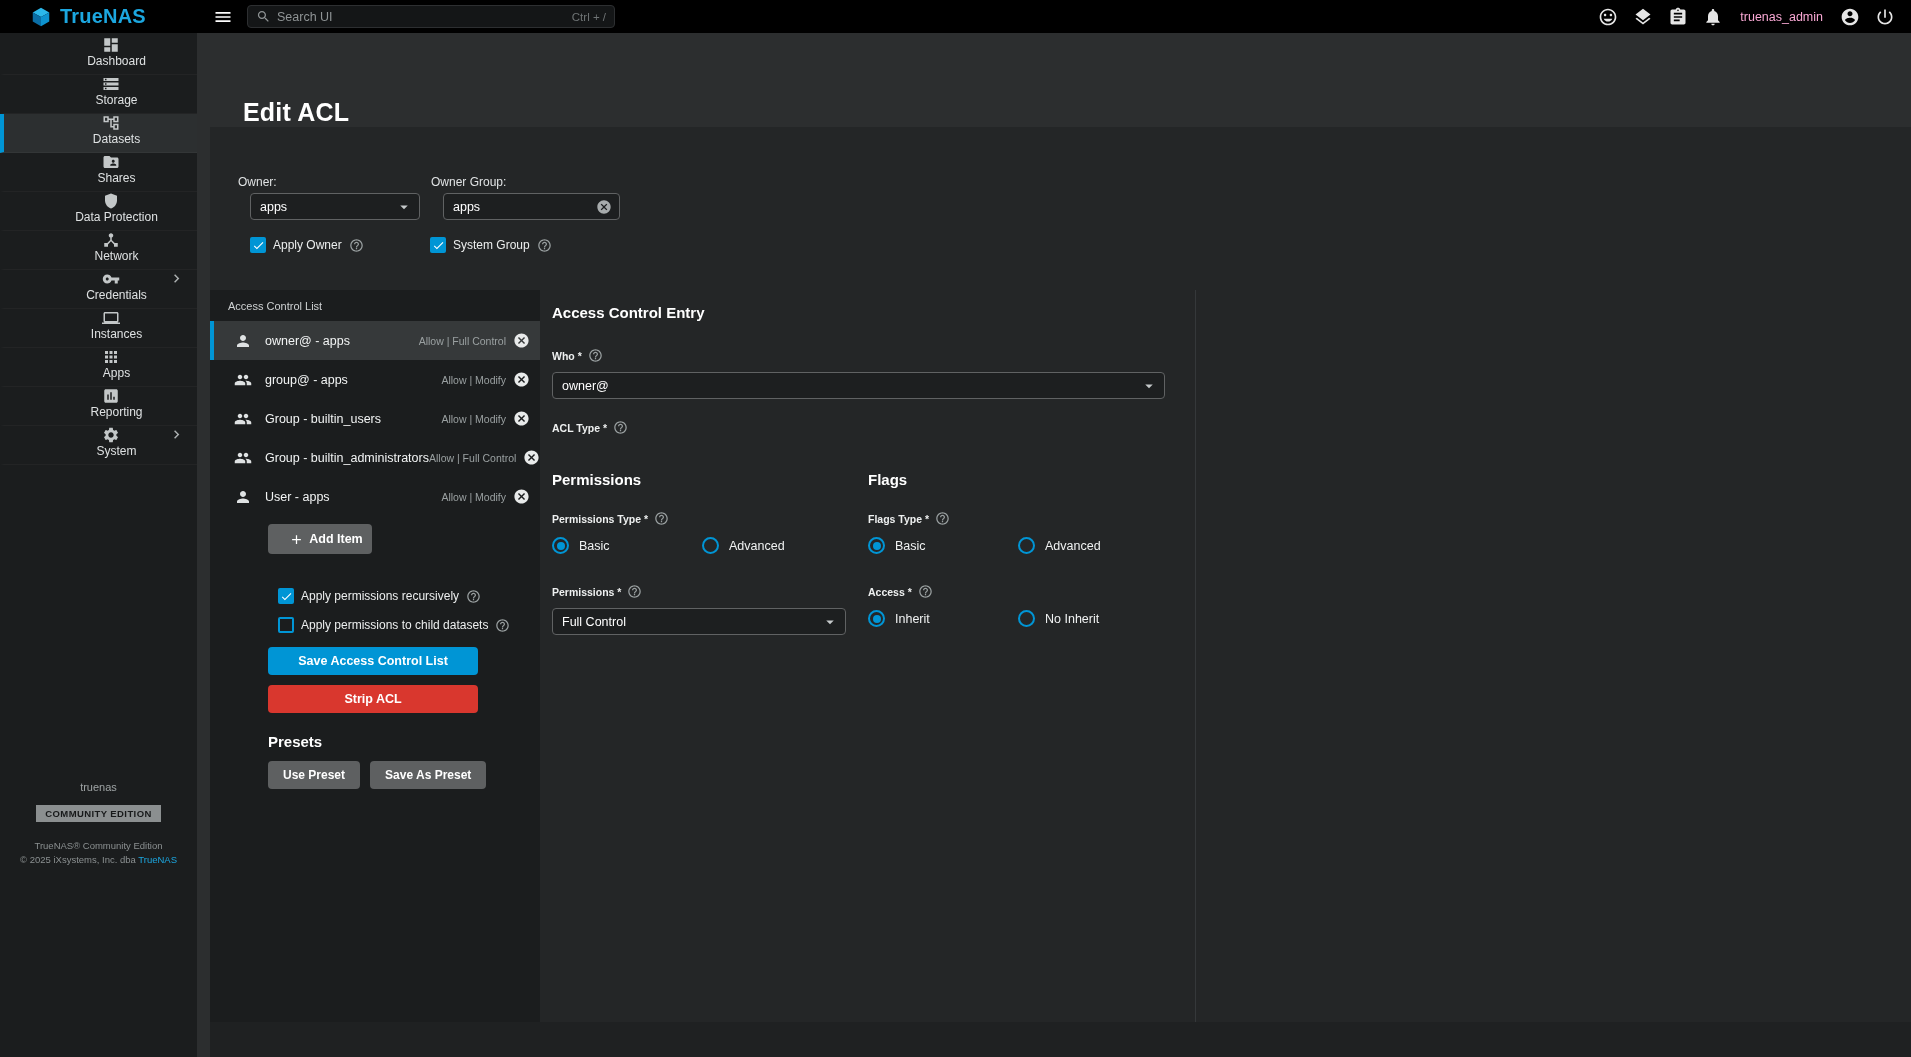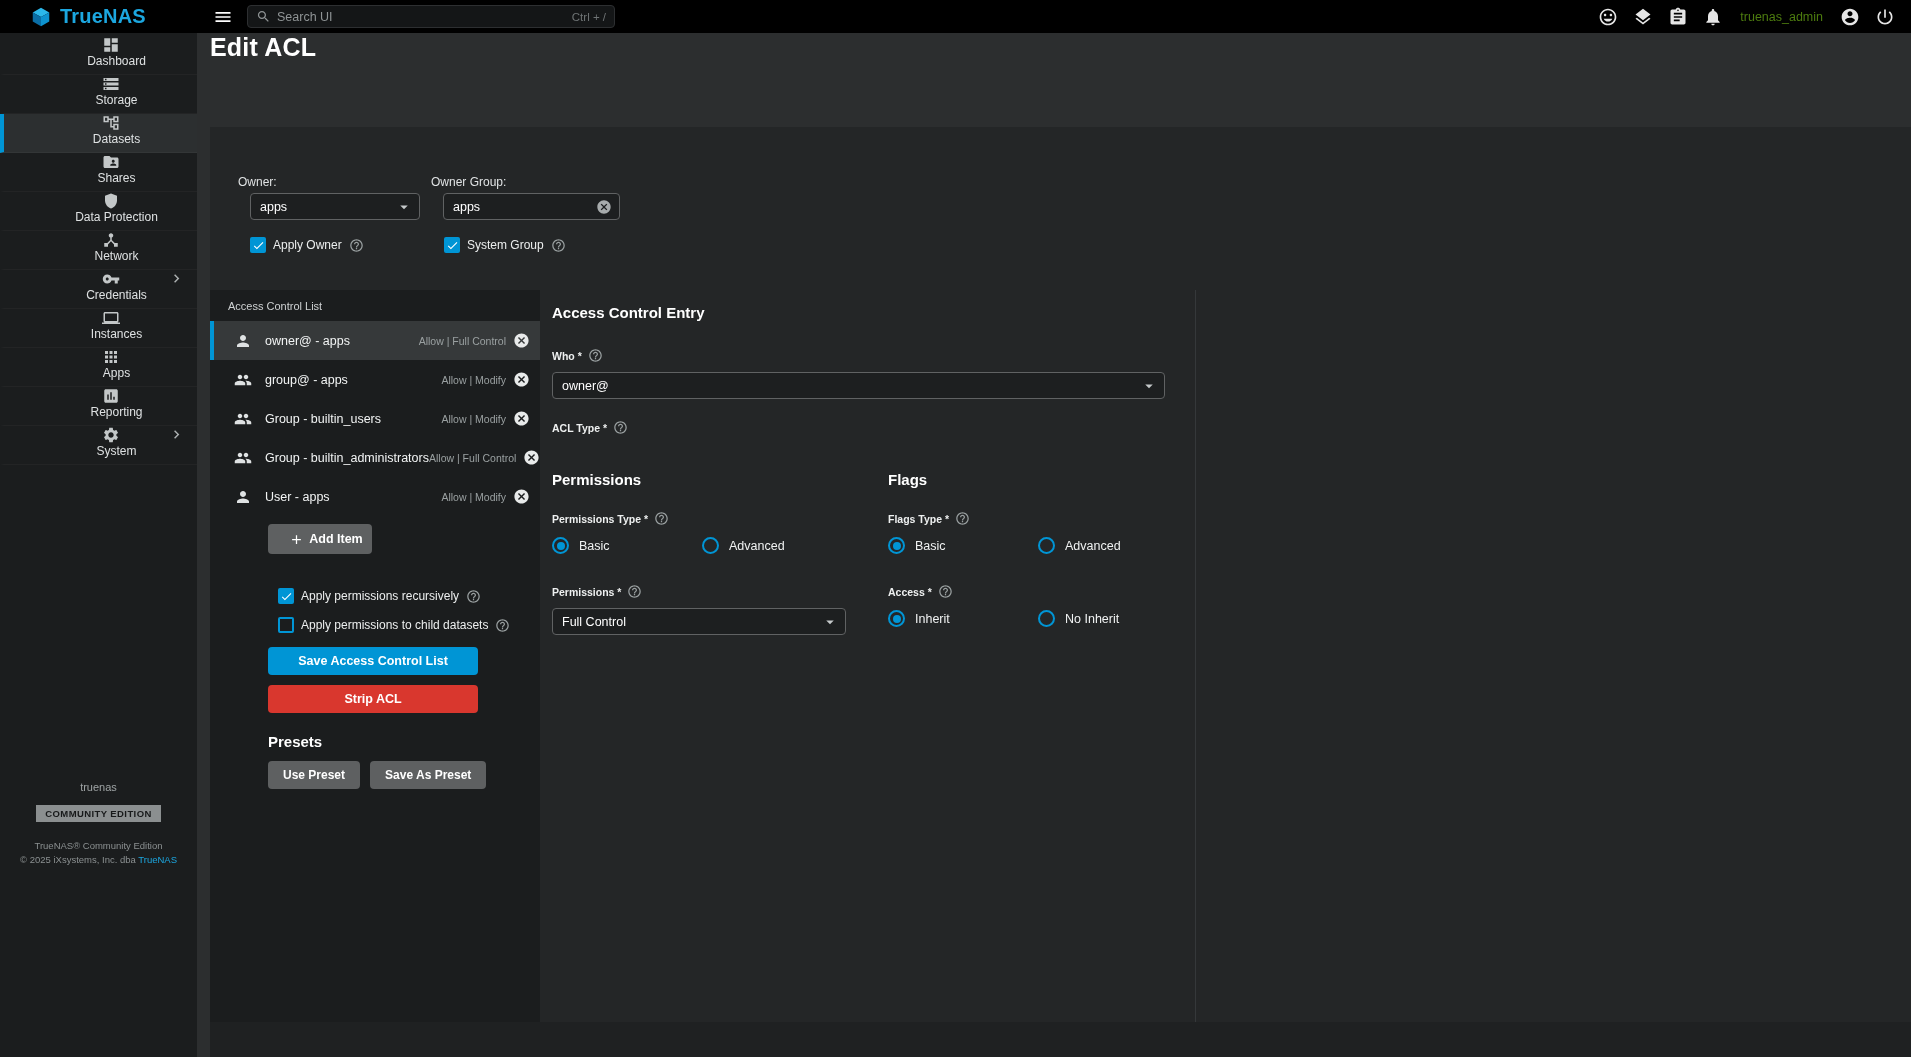--- a/index.html
+++ b/index.html
@@ -18,21 +18,21 @@
                 border:1px solid #2d2f31; border-radius:4px; display:flex; align-items:center;
                 padding:0 8px; gap:6px; }
   .search-box .s-icon { color:#8f9495; }
   .search-box input { flex:1; min-width:0; background:transparent; border:none; outline:none;
                       color:#ddd; font-size:12.5px; }
   .search-box input::placeholder { color:#8f9495; }
   .kbd-hint { color:#6f7475; font-size:11.5px; white-space:nowrap; }
   .topbar-spacer { flex:1; }
   .topbar-right { display:flex; align-items:center; gap:15px; padding-right:16px; }
   .tb-icon { width:20px; height:20px; color:#e6e6e6; cursor:pointer; }
-  .username { font-size:12.5px; color:#4d7c0f; margin:0 2px; white-space:nowrap; }
+  .username { font-size:12.5px; color:#f9a8d4; margin:0 2px; white-space:nowrap; }
 
   
   .sidebar { position:fixed; top:33px; left:0; width:197px; height:1024px; background:#1b1d1e; z-index:10; }
   .nav-list { padding-top:3px; }
   .nav-item { height:39px; display:flex; align-items:center; padding-left:21px;
               border-left:4px solid transparent; border-bottom:1px solid rgba(255,255,255,.035);
               cursor:pointer; position:relative;flex-direction:column; }
   .nav-item.active { background:#2c2f30; border-left-color:#0095d5; }
   .nav-icon { width:18px; height:18px; color:#c3c7c8; flex:none; }
   .nav-label { margin-left:11px; font-size:12px; color:#dee1e2; white-space:nowrap; }
@@ -41,21 +41,21 @@
   .side-footer { position:absolute; top:748px; left:0; right:0; text-align:center; }
   .hostname { font-size:11px; color:#9fa4a5; }
   .edition-badge { display:inline-block; margin-top:12px; padding:3px 9px; background:#8b8f90;
                    color:#17191a; font-size:9.5px; font-weight:700; letter-spacing:.4px; }
   .product-line { margin-top:18px; font-size:9.5px; color:#8b9091; }
   .copyright { margin-top:3px; font-size:9.5px; color:#8b9091; }
   .copyright .b { color:#1ca7e0; }
 
   
   .main { position:absolute; top:33px; left:197px; width:1714px; height:1024px; background:#2c2e2f; }
-  .page-header { height:94px; display:flex; align-items:flex-start; padding-left:13px; }
+  .page-header { height:94px; display:flex; align-items:flex-end; padding-left:13px;margin-left:33px; }
   .page-title { color:#fff; font-size:25px; font-weight:700; letter-spacing:.2px; }
   .card { margin-left:13px; height:895px; background:#242627; display:flex; flex-direction:column; }
   .bottom-strip { margin-left:13px; height:35px; background:#1f2122; }
 
   
   .card-head { flex:none; height:163px; padding:40px 0 0 22px; }
   .head-row1 { display:flex; align-items:baseline; }
   .acl-editor-title { color:#fff; font-size:16px; font-weight:700; }
   .path-wrap { margin-left:84px; font-size:12px; color:#c9cccd; display:flex; gap:8px; }
   .path-value { color:#e4e6e7; }
@@ -66,21 +66,21 @@
             display:flex; align-items:center; padding:0 6px 0 9px; color:#fff; font-size:12.5px; cursor:pointer; }
   .select .sel-text { flex:1; white-space:nowrap; overflow:hidden; }
   .caret { width:18px; height:18px; color:#c6cacb; flex:none; }
   .owner-select { width:170px; }
   .owner-group-field { width:177px; height:27px; background:#1d1f20; border:1px solid #606263;
                        border-radius:4px; display:flex; align-items:center; padding:0 7px 0 9px; }
   .owner-group-field input { flex:1; min-width:0; background:transparent; border:none; outline:none;
                              color:#fff; font-size:12.5px; }
   .clear-icon { width:16px; height:16px; color:#a7abac; cursor:pointer; flex:none; }
   .head-checks { margin-left:18px; margin-top:17px; display:flex; }
-  .check-group { width:194px; display:flex; align-items:center; gap:7px; cursor:pointer; }
+  .check-group { width:180px; display:flex; align-items:center; gap:7px; cursor:pointer; }
 
   .cb { width:16px; height:16px; border-radius:2px; flex:none; display:flex;
         align-items:center; justify-content:center; cursor:pointer; }
   .cb.checked { background:#0095d5; }
   .cb.unchecked { border:2px solid #0095d5; background:transparent; }
   .cb svg { width:13px; height:13px; color:#fff; }
   .cb-label { font-size:12px; color:#eceeee; white-space:nowrap; }
   .help { width:15px; height:15px; color:#9aa0a1; cursor:pointer; flex:none; }
 
   
@@ -118,21 +118,21 @@
   .mt-who { margin-top:27px; }
   .who-select { width:613px; margin-top:9px; }
   .mt-acltype { margin-top:21px; }
   .radio-row { display:flex; margin-top:11px; }
   .radio-opt { display:flex; align-items:center; cursor:pointer; }
   .radio-opt .rlabel { margin-left:10px; font-size:12.5px; color:#f0f2f2; white-space:nowrap; }
   .w308 { width:308px; }
   .w150 { width:150px; }
   .radio { width:17px; height:17px; border:2px solid #0095d5; border-radius:50%; position:relative; flex:none; }
   .radio.sel::after { content:""; position:absolute; inset:2.5px; background:#0095d5; border-radius:50%; }
-  .pf-cols { display:flex; margin-top:36px;gap:20px; }
+  .pf-cols { display:flex; margin-top:36px; }
   .pf-col1 { width:316px; flex:none; }
   .pf-head { color:#fff; font-size:15px; font-weight:700; }
   .mt-type { margin-top:23px; }
   .mt-val { margin-top:30px; }
   .perm-select { width:294px; margin-top:9px; }
 </style>
 </head>
 <body>
 
 <svg width="0" height="0" style="position:absolute">

